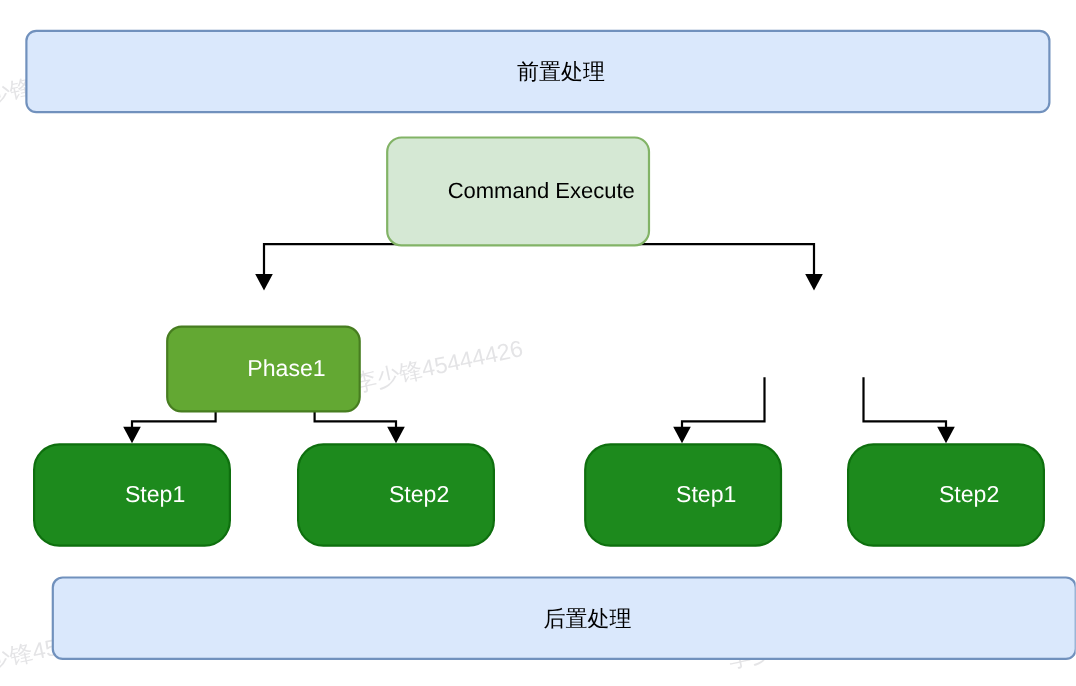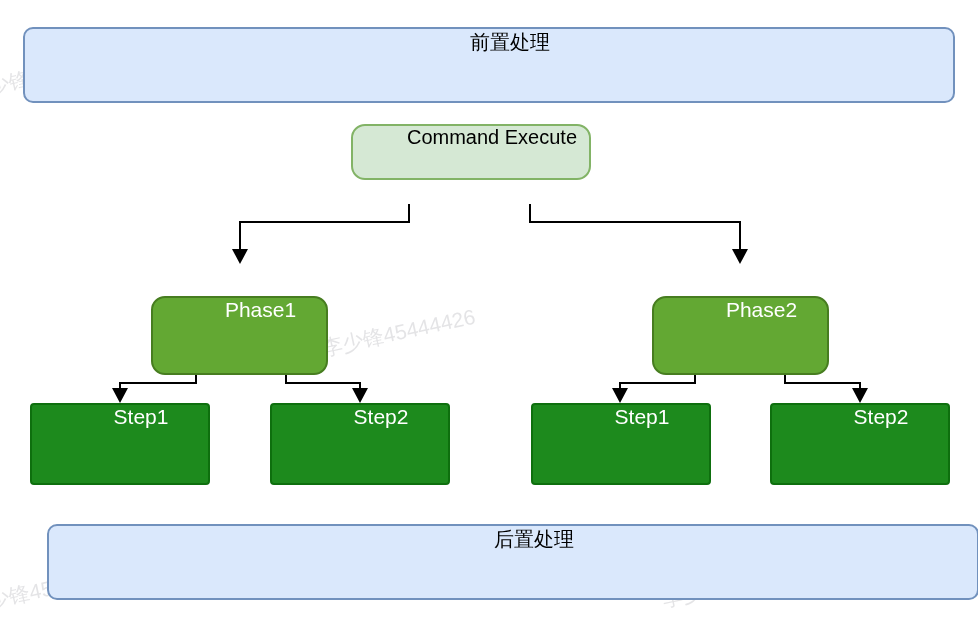--- a/index.html
+++ b/index.html
@@ -1,36 +1,36 @@
 <!DOCTYPE html>
 <html><head>
 <meta charset="utf-8">
 <style>
   html,body{margin:0;padding:0;background:#ffffff;}
   body{font-family:"Liberation Sans","DejaVu Sans",sans-serif;}
   .canvas{position:relative;width:978px;height:624px;background:#ffffff;overflow:hidden;}
 
-  .node{position:absolute;display:flex;justify-content:center;
+  .node{position:absolute;display:flex;align-items:center;justify-content:center;
         box-sizing:border-box;text-align:center;padding-left:42px;}
 
   .bar{left:23px;width:932px;height:76px;background:#dae8fc;border:2px solid #7191bd;
        border-radius:10px;font-size:20px;color:#000;}
   .bar-top{top:27px;}
   .bar-bottom{top:524px;margin-left:24px;}
 
-  .root{left:351px;top:124px;width:240px;height:56px;background:#d5e8d4;
+  .root{left:351px;top:124px;width:240px;height:100px;background:#d5e8d4;
         border:2px solid #82b366;border-radius:14px;font-size:20px;color:#000;}
 
   .phase{top:264px;width:177px;height:79px;background:#63a833;border:2px solid #477d20;
          border-radius:14px;font-size:21px;color:#ffffff;margin-top:32px;}
   .phase1{left:151px;}
   .phase2{left:652px;}
 
-  .step{top:403px;width:180px;height:82px;background:#1d8a1d;border:2px solid #0e6f0e;
-        border-radius:4px;font-size:21px;color:#ffffff;}
+  .step{top:403px;width:180px;height:94px;background:#1d8a1d;border:2px solid #0e6f0e;
+        border-radius:24px;font-size:21px;color:#ffffff;}
   .step-l1{left:30px;}
   .step-l2{left:270px;}
   .step-r1{left:531px;}
   .step-r2{left:770px;}
 
   .edges{position:absolute;left:0;top:0;width:978px;height:624px;pointer-events:none;}
   .edges polyline{fill:none;stroke:#000;stroke-width:2;}
   .edges polygon{fill:#000;stroke:none;}
 
   .watermark{position:absolute;font-size:21px;color:rgba(130,130,140,0.22);
@@ -84,23 +84,20 @@
     <span>前置处理</span>
   </div>
 
   <div class="node root">
     <span>Command Execute</span>
   </div>
 
   <div class="node phase phase1">
     <span>Phase1</span>
   </div>
-  <div class="node phase phase2">
-    <span>Phase2</span>
-  </div>
 
   <div class="node step step-l1">
     <span>Step1</span>
   </div>
   <div class="node step step-l2">
     <span>Step2</span>
   </div>
   <div class="node step step-r1">
     <span>Step1</span>
   </div>

